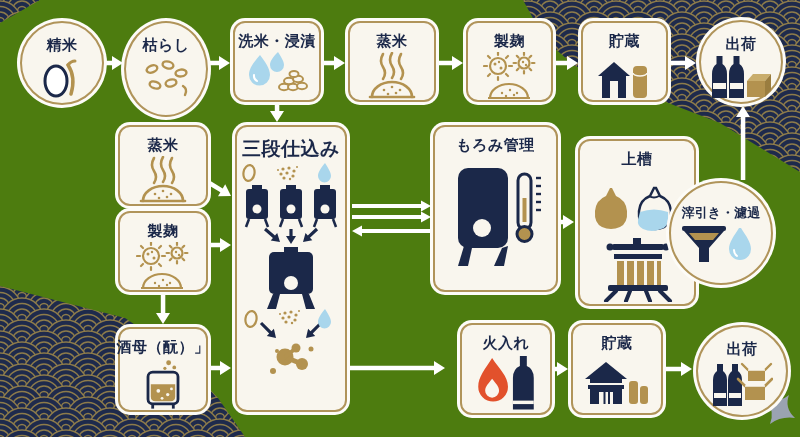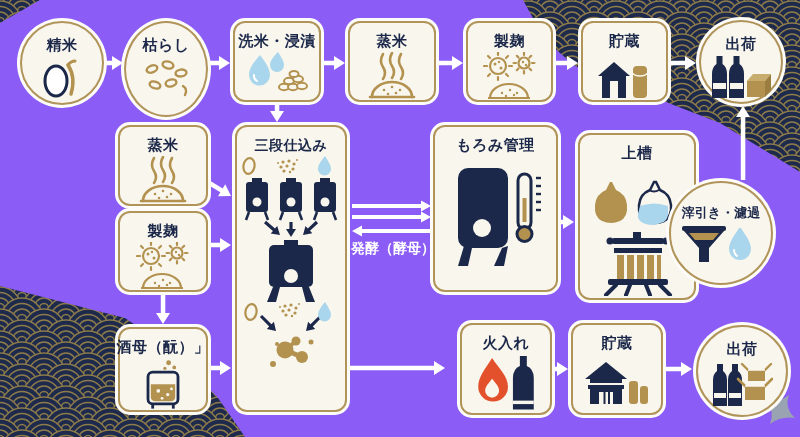--- a/index.html
+++ b/index.html
@@ -1,25 +1,25 @@
 <!DOCTYPE html>
 <html><head>
 <meta charset="utf-8">
 <style>
   html,body{margin:0;padding:0;}
   body{font-family:"DejaVu Sans",sans-serif;}
-  #stage{position:relative;width:800px;height:437px;background:#8b5cf6;overflow:hidden;}
+  #stage{position:relative;width:800px;height:437px;background:#4d7c0f;overflow:hidden;}
   #stage svg.layer{position:absolute;left:0;top:0;}
   .node{position:absolute;background:#f9f6ee;border:2px solid #b0945a;box-shadow:0 0 0 3px #fdfcf8;
         display:flex;flex-direction:column;align-items:center;box-sizing:border-box;z-index:3;}
   .rect{border-radius:12px;}
   .round{border-radius:50%;}
   .lbl{font-weight:bold;color:#1b2849;font-size:15px;line-height:1.3;text-align:center;white-space:nowrap;letter-spacing:.5px;}
   .lbl.sm{font-size:13px;letter-spacing:0;}
-  .lbl.two{font-size:14px;}
+  .lbl.two{font-size:19px;}
   .pad1{padding-top:9px;}
   .padc{padding-top:13px;}
   .flowlbl{position:absolute;z-index:3;color:#ffffff;font-weight:bold;font-size:14px;text-align:center;white-space:nowrap;}
   .icon{display:block;}
 </style>
 </head>
 <body>
 
 <div id="stage">
 
@@ -364,21 +364,20 @@
           <circle cx="61" cy="187" r="4.5"></circle>
         <path d="M50,196 L67,203" stroke="#b3924f" stroke-width="5"></path>
         <path d="M50,196 L61,187" stroke="#b3924f" stroke-width="4"></path>
         <circle cx="38" cy="210" r="3"></circle>
           <circle cx="76" cy="188" r="2.5"></circle>
           <circle cx="42" cy="190" r="2"></circle>
       </g>
     </svg>
   </div>
 
-  <div class="flowlbl" style="left:342px;top:240px;width:102px">発酵（酵母）</div>
 
   <div class="node rect pad1" style="left:433px;top:125px;width:125px;height:167px">
     <div class="lbl">もろみ管理</div>
     <svg class="icon" width="96" height="120" viewBox="0 0 96 120" style="margin-top:4px">
       <rect x="10" y="8" width="50" height="80" rx="10" fill="#1b2849"></rect>
       <circle cx="34" cy="68" r="9" fill="#f9f6ee"></circle>
       <polygon points="16,86 10,106 20,106 24,88" fill="#1b2849"></polygon>
       <polygon points="54,88 46,106 56,106 60,86" fill="#1b2849"></polygon>
       <rect x="70" y="14" width="13" height="55" rx="6.5" fill="#f9f6ee" stroke="#1b2849" stroke-width="3"></rect>
       <rect x="74.5" y="38" width="4" height="24" fill="#b3924f"></rect>
@@ -386,21 +385,21 @@
       <g stroke="#1b2849" stroke-width="2.4">
           <path d="M88,18 h5"></path>
           <path d="M88,26 h5"></path>
           <path d="M88,34 h5"></path>
           <path d="M88,42 h5"></path>
           <path d="M88,50 h5"></path>
         </g>
     </svg>
   </div>
 
-  <div class="node rect pad1" style="left:578px;top:133px;width:118px;height:167px">
+  <div class="node rect pad1" style="left:578px;top:139px;width:118px;height:167px">
     <div class="lbl">上槽</div>
     <svg class="icon" width="90" height="130" viewBox="0 0 90 130" style="margin-top:2px">
       <path d="M18,16 l-4,8 q-10,4 -11,15 q-1,12 7,16 q9,4 18,0 q8,-4 7,-16 q-1,-11 -11,-15 l-4,-8 Z" fill="#b3924f"></path>
       <g>
         <path d="M62,16 l-4,8 q-10,4 -11,15 q-1,12 7,16 q9,4 18,0 q8,-4 7,-16 q-1,-11 -11,-15 l-4,-8 Z" fill="#f9f6ee" stroke="#1b2849" stroke-width="2.5"></path>
         <path d="M48,40 q14,-5 28,0 v8 q-1,8 -7,9 q-9,4 -18,0 q-6,-3 -5,-9 Z" fill="#a9d6ec"></path>
         <path d="M57,24 q5,3 10,0" stroke="#1b2849" stroke-width="2" fill="none"></path>
       </g>
       <g>
         <rect x="41" y="66" width="8" height="12" fill="#1b2849"></rect>

